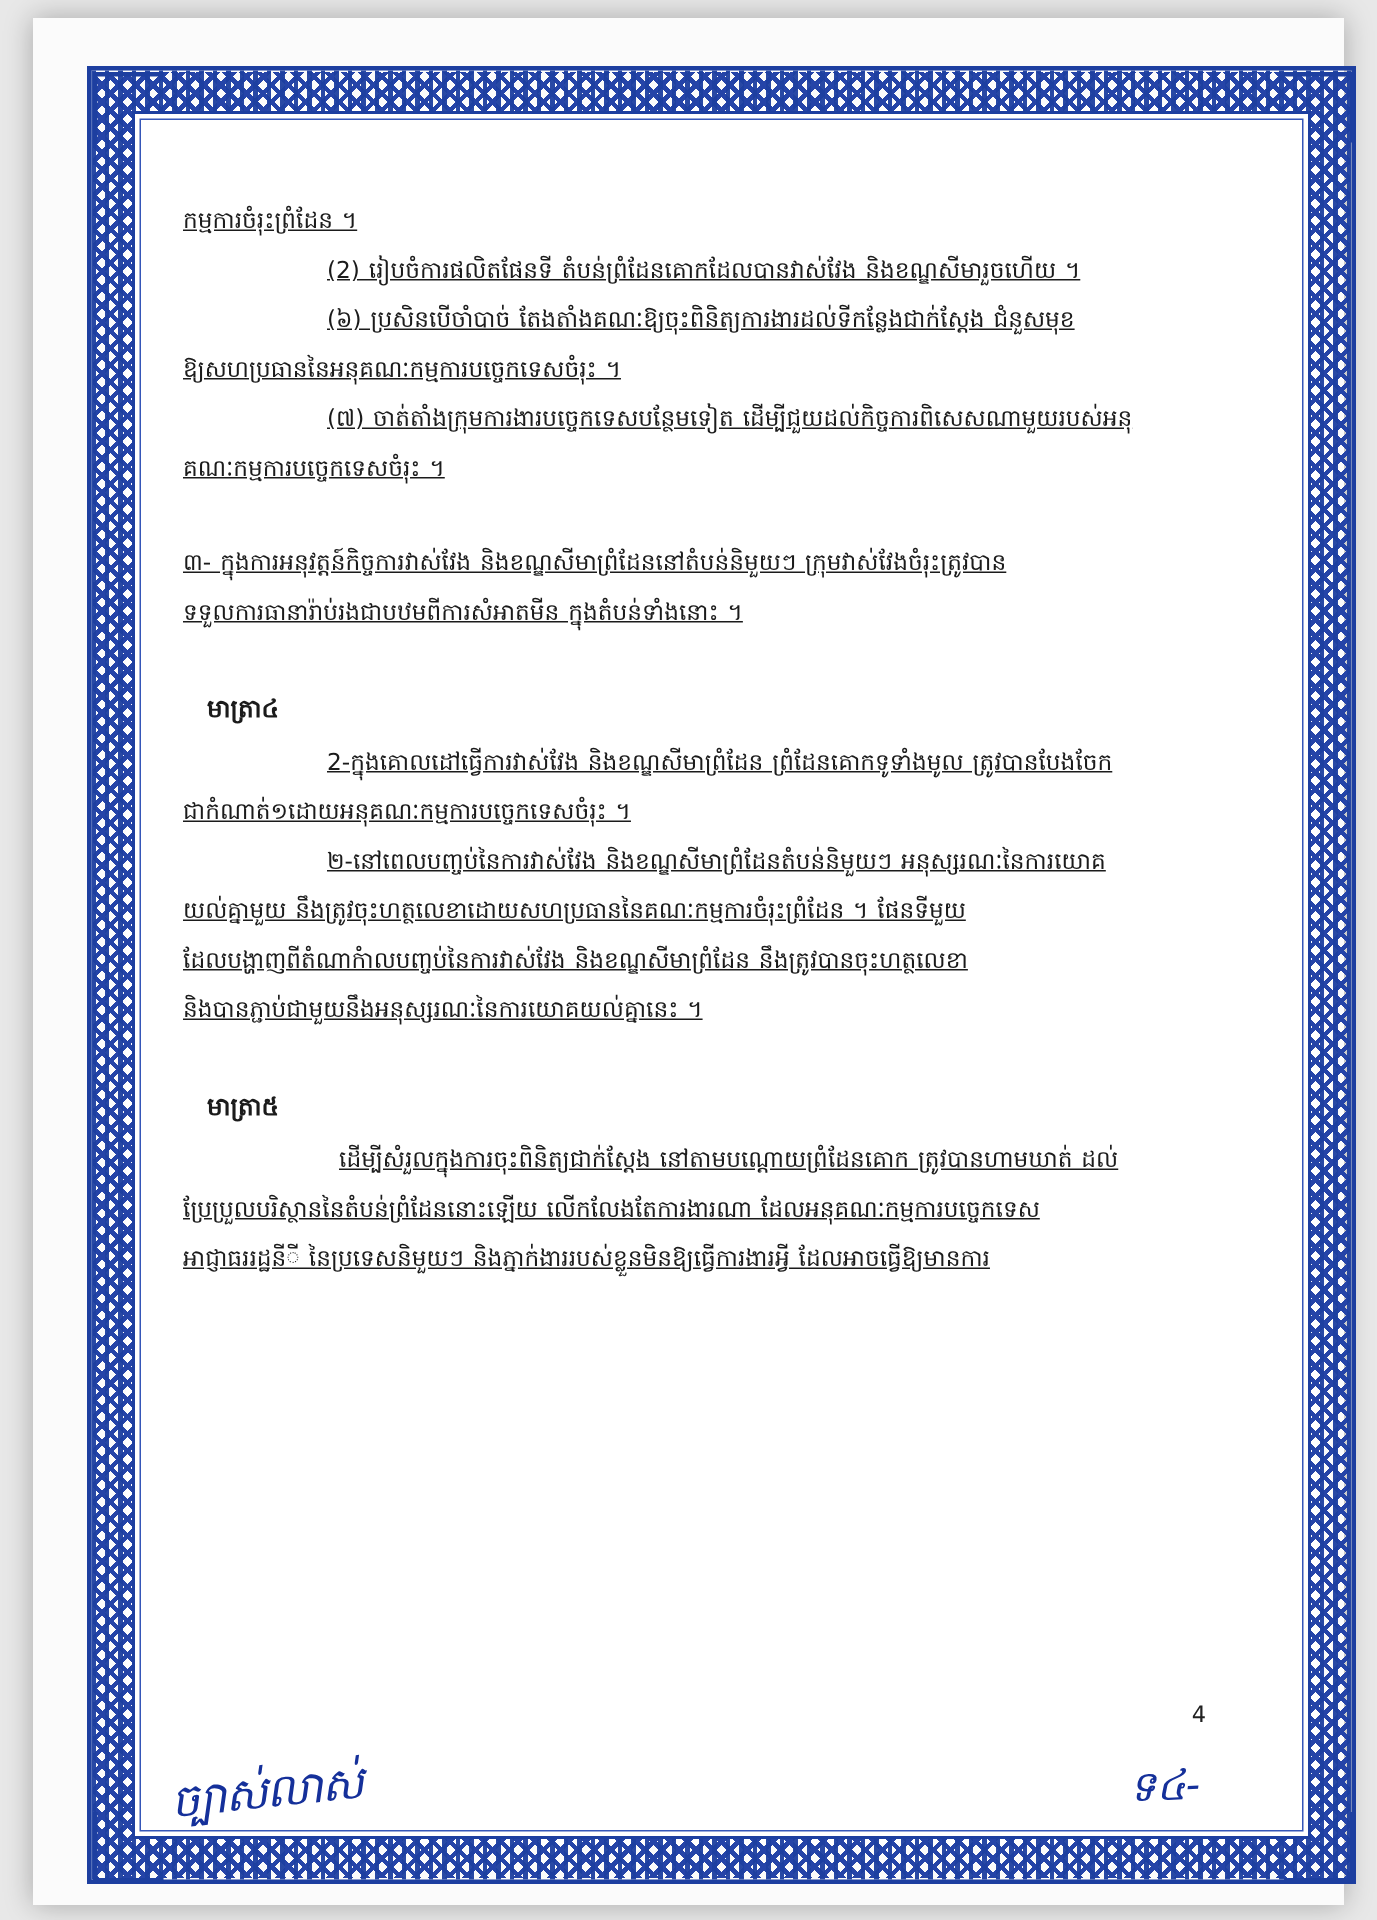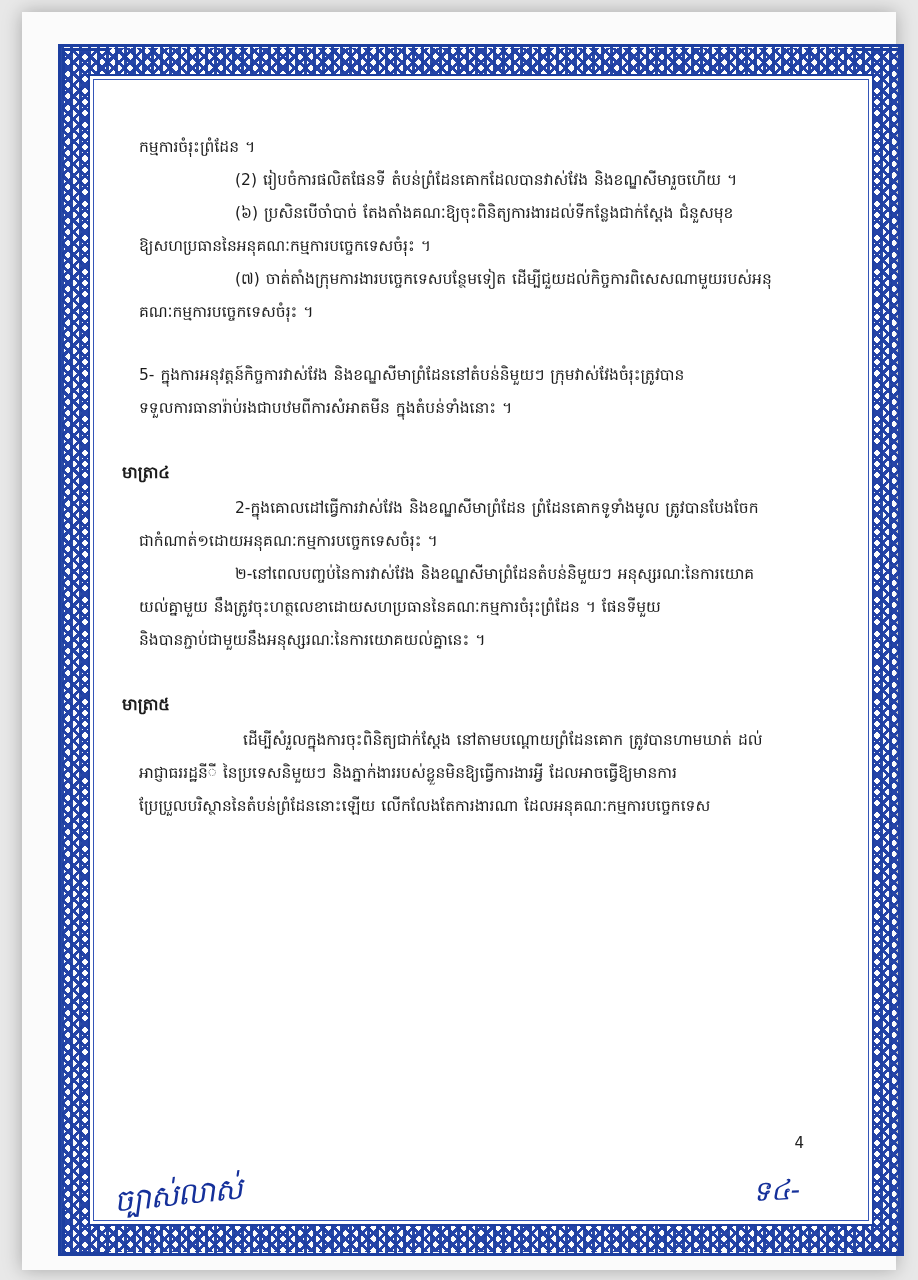--- a/index.html
+++ b/index.html
@@ -102,32 +102,33 @@
     position: absolute;
     left: 100px;
     top: 120px;
     width: 718px;
     height: 1040px;
     color: #1b1b1b;
     font-size: 15.5px;
     line-height: 2.0;
   }
   .para {
-    margin: 0 0 2px 17px;
+    margin: 0 0 2px 0;
     text-align: justify;
     text-justify: inter-word;
     word-spacing: 1px;
+    text-decoration: underline;
   }
   .indent-1 { text-indent: 96px; }
   .indent-2 { text-indent: 104px; }
   .block-gap-lg { height: 30px; }
 
   .heading {
     font-weight: bold;
-    margin: 0 0 4px 0;
+    margin: 0 0 4px 16px;
     font-size: 16.5px;
   }
 
   .page-number {
     position: absolute;
     right: 92px;
     bottom: 118px;
     font-size: 15px;
     color: #222;
   }
@@ -177,38 +178,39 @@
 
       <p class="para">កម្មការចំរុះព្រំដែន ។</p>
       <p class="para indent-1">(2) រៀបចំការផលិតផែនទី តំបន់ព្រំដែនគោកដែលបានវាស់វែង និងខណ្ឌសីមារួចហើយ ។</p>
       <p class="para indent-1">(៦) ប្រសិនបើចាំបាច់ តែងតាំងគណៈឱ្យចុះពិនិត្យការងារដល់ទីកន្លែងជាក់ស្តែង ជំនួសមុខ</p>
       <p class="para">ឱ្យសហប្រធាននៃអនុគណៈកម្មការបច្ចេកទេសចំរុះ ។</p>
       <p class="para indent-1">(៧) ចាត់តាំងក្រុមការងារបច្ចេកទេសបន្ថែមទៀត ដើម្បីជួយដល់កិច្ចការពិសេសណាមួយរបស់អនុ</p>
       <p class="para">គណៈកម្មការបច្ចេកទេសចំរុះ ។</p>
 
       <div class="block-gap-lg"></div>
 
-      <p class="para">5- ក្នុងការអនុវត្តន៍កិច្ចការវាស់វែង និងខណ្ឌសីមាព្រំដែននៅតំបន់និមួយៗ ក្រុមវាស់វែងចំរុះត្រូវបាន</p>
+      <p class="para">៣- ក្នុងការអនុវត្តន៍កិច្ចការវាស់វែង និងខណ្ឌសីមាព្រំដែននៅតំបន់និមួយៗ ក្រុមវាស់វែងចំរុះត្រូវបាន</p>
       <p class="para">ទទួលការធានារ៉ាប់រងជាបឋមពីការសំអាតមីន ក្នុងតំបន់ទាំងនោះ ។</p>
 
       <div class="block-gap-lg"></div>
 
       <p class="heading">មាត្រា៤</p>
       <p class="para indent-1">2-ក្នុងគោលដៅធ្វើការវាស់វែង និងខណ្ឌសីមាព្រំដែន ព្រំដែនគោកទូទាំងមូល ត្រូវបានបែងចែក</p>
       <p class="para">ជាកំណាត់១ដោយអនុគណៈកម្មការបច្ចេកទេសចំរុះ ។</p>
       <p class="para indent-1">២-នៅពេលបញ្ចប់នៃការវាស់វែង និងខណ្ឌសីមាព្រំដែនតំបន់និមួយៗ អនុស្សរណៈនៃការយោគ</p>
       <p class="para">យល់គ្នាមួយ នឹងត្រូវចុះហត្ថលេខាដោយសហប្រធាននៃគណៈកម្មការចំរុះព្រំដែន ។ ផែនទីមួយ</p>
+      <p class="para">ដែលបង្ហាញពីតំណាកំាលបញ្ចប់នៃការវាស់វែង និងខណ្ឌសីមាព្រំដែន នឹងត្រូវបានចុះហត្ថលេខា</p>
       <p class="para">និងបានភ្ជាប់ជាមួយនឹងអនុស្សរណៈនៃការយោគយល់គ្នានេះ ។</p>
 
       <div class="block-gap-lg"></div>
 
       <p class="heading">មាត្រា៥</p>
       <p class="para indent-2">ដើម្បីសំរួលក្នុងការចុះពិនិត្យជាក់ស្តែង នៅតាមបណ្តោយព្រំដែនគោក ត្រូវបានហាមឃាត់ ដល់</p>
+      <p class="para">ប្រែប្រួលបរិស្ថាននៃតំបន់ព្រំដែននោះឡើយ លើកលែងតែការងារណា ដែលអនុគណៈកម្មការបច្ចេកទេស</p>
       <p class="para">អាជ្ញាធររដ្ឋនីី នៃប្រទេសនិមួយៗ និងភ្នាក់ងាររបស់ខ្លួនមិនឱ្យធ្វើការងារអ្វី ដែលអាចធ្វើឱ្យមានការ</p>
-      <p class="para">ប្រែប្រួលបរិស្ថាននៃតំបន់ព្រំដែននោះឡើយ លើកលែងតែការងារណា ដែលអនុគណៈកម្មការបច្ចេកទេស</p>
 
     </div>
 
     <div class="page-number">4</div>
     <div class="signature">ច្បាស់លាស់</div>
     <div class="signature2">ទ៤-</div>
 
   </div>
 </div>
 

